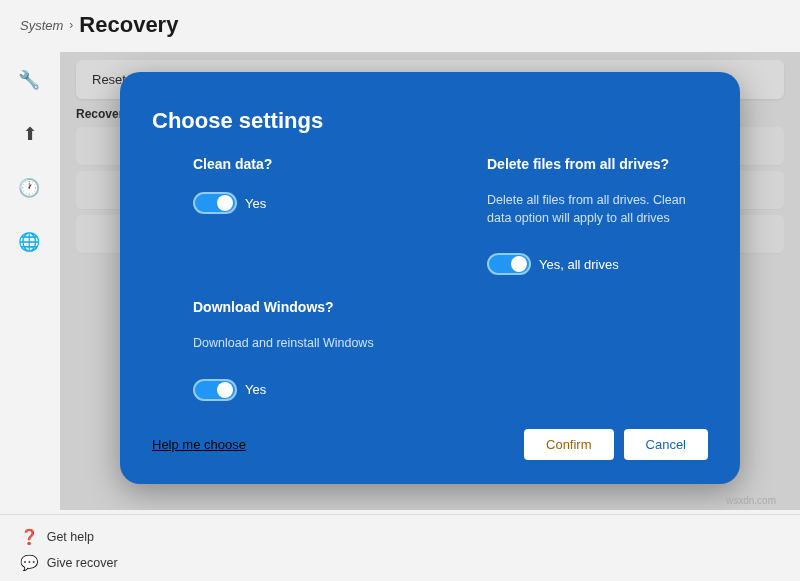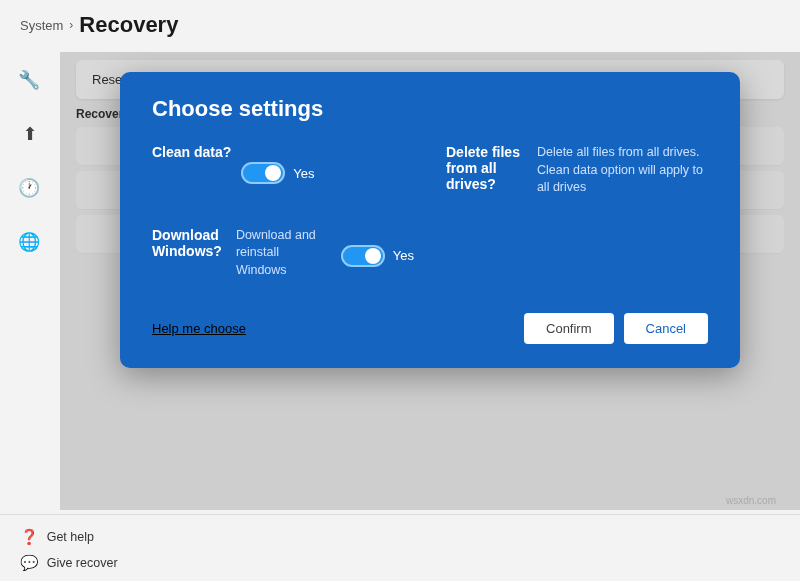--- a/index.html
+++ b/index.html
@@ -22,20 +22,21 @@
       display: flex;
       align-items: center;
       gap: 6px;
       font-size: 13px;
       color: #555;
       margin-bottom: 6px;
     }
     .breadcrumb-system {
       color: #555;
       cursor: pointer;
+      font-style: italic;
     }
     .breadcrumb-separator {
       color: #666;
       font-size: 12px;
     }
     .breadcrumb-current {
       font-size: 22px;
       font-weight: 700;
       color: #1a1a1a;
     }
@@ -118,45 +119,46 @@
       position: absolute;
       top: 0; left: 0; right: 0; bottom: 0;
       background: rgba(0,0,0,0.15);
       display: flex;
       align-items: flex-start;
       justify-content: center;
       padding-top: 20px;
     }
     .modal {
       background: #1565C0;
-      border-radius: 10px;
+      border-radius: 20px;
       width: 620px;
-      padding: 24px 32px 24px 32px;
+      padding: 36px 32px 24px 32px;
       color: white;
       box-shadow: 0 8px 32px rgba(0,0,0,0.35);
     }
     .modal-title {
       font-size: 22px;
       font-weight: 600;
       color: white;
       margin-bottom: 22px;
     }
 
     
     .options-grid {
       display: grid;
       grid-template-columns: 1fr 1fr;
       gap: 24px 32px;
       margin-bottom: 28px;
     }
 
     .option-section {
       display: flex;
-      flex-direction: row;
-      gap: 10px;
+      flex-direction: column;
+      gap: 20px;
+      margin-left: 41px;
     }
     .option-title {
       font-size: 14px;
       font-weight: 700;
       color: white;
     }
     .option-desc {
       font-size: 12.5px;
       color: #cce0ff;
       line-height: 1.4;
@@ -214,21 +216,21 @@
     .btn {
       padding: 8px 22px;
       border-radius: 4px;
       border: none;
       font-size: 13px;
       cursor: pointer;
       font-family: 'Segoe UI', Arial, sans-serif;
     }
     .btn-confirm {
       background: white;
-      color: #404040;
+      color: #a16207;
       font-weight: 500;
     }
     .btn-cancel {
       background: white;
       color: #1565C0;
       font-weight: 400;
     }
 
     
     .footer-links {
@@ -307,20 +309,24 @@
             <div class="option-title">Clean data?</div>
             <div class="toggle-row">
               <div class="toggle"></div>
               <span class="toggle-label">Yes</span>
             </div>
           </div>
 
           <div class="option-section">
             <div class="option-title">Delete files from all drives?</div>
             <div class="option-desc">Delete all files from all drives. Clean data option will apply to all drives</div>
+            <div class="toggle-row">
+              <div class="toggle"></div>
+              <span class="toggle-label">Yes, all drives</span>
+            </div>
           </div>
 
           <div class="option-section">
             <div class="option-title">Download Windows?</div>
             <div class="option-desc">Download and reinstall Windows</div>
             <div class="toggle-row">
               <div class="toggle"></div>
               <span class="toggle-label">Yes</span>
             </div>
           </div>

